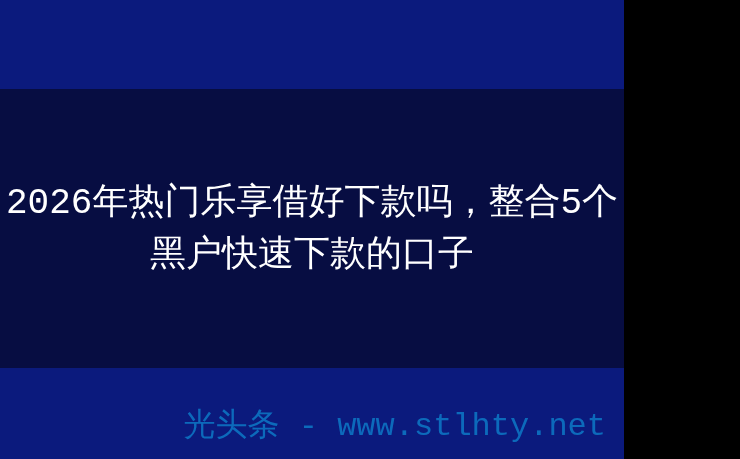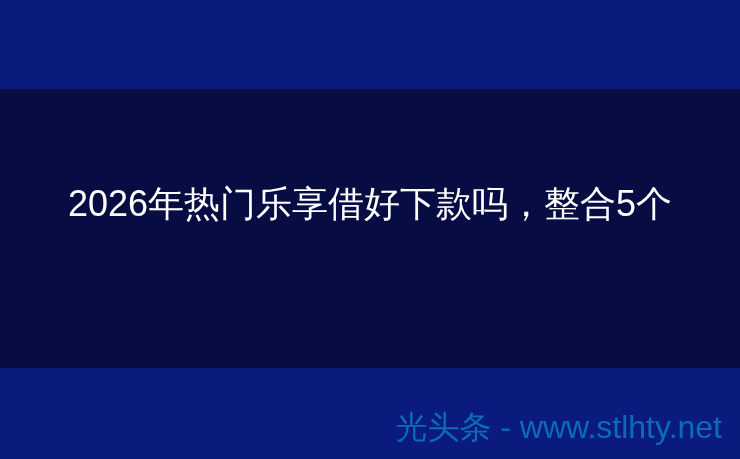--- a/index.html
+++ b/index.html
@@ -3,24 +3,24 @@
 <meta charset="utf-8">
 <style>
   html, body {
     margin: 0;
     padding: 0;
     background: #000000;
   }
 
   #poster {
     position: relative;
-    width: 740px;
+    width: 624px;
     height: 459px;
     overflow: hidden;
-    font-family: Liberation Sans, sans-serif;
+    font-family: Liberation Mono, monospace;
     background: #070d42;
     -webkit-font-smoothing: antialiased;
   }
 
   
   .band {
     position: absolute;
     left: 0;
     width: 100%;
   }
@@ -81,17 +81,18 @@
 <div id="poster">
 
   <div class="band band-top"></div>
 
   <div class="band band-middle"></div>
 
   <div class="band band-bottom"></div>
 
   <div class="headline">
     <span class="headline-line">2026年热门乐享借好下款吗，整合5个</span>
+    <span class="headline-line">黑户快速下款的口子</span>
   </div>
 
   <div class="watermark">光头条 - www.stlhty.net</div>
 
 </div>
 
 </body></html>

